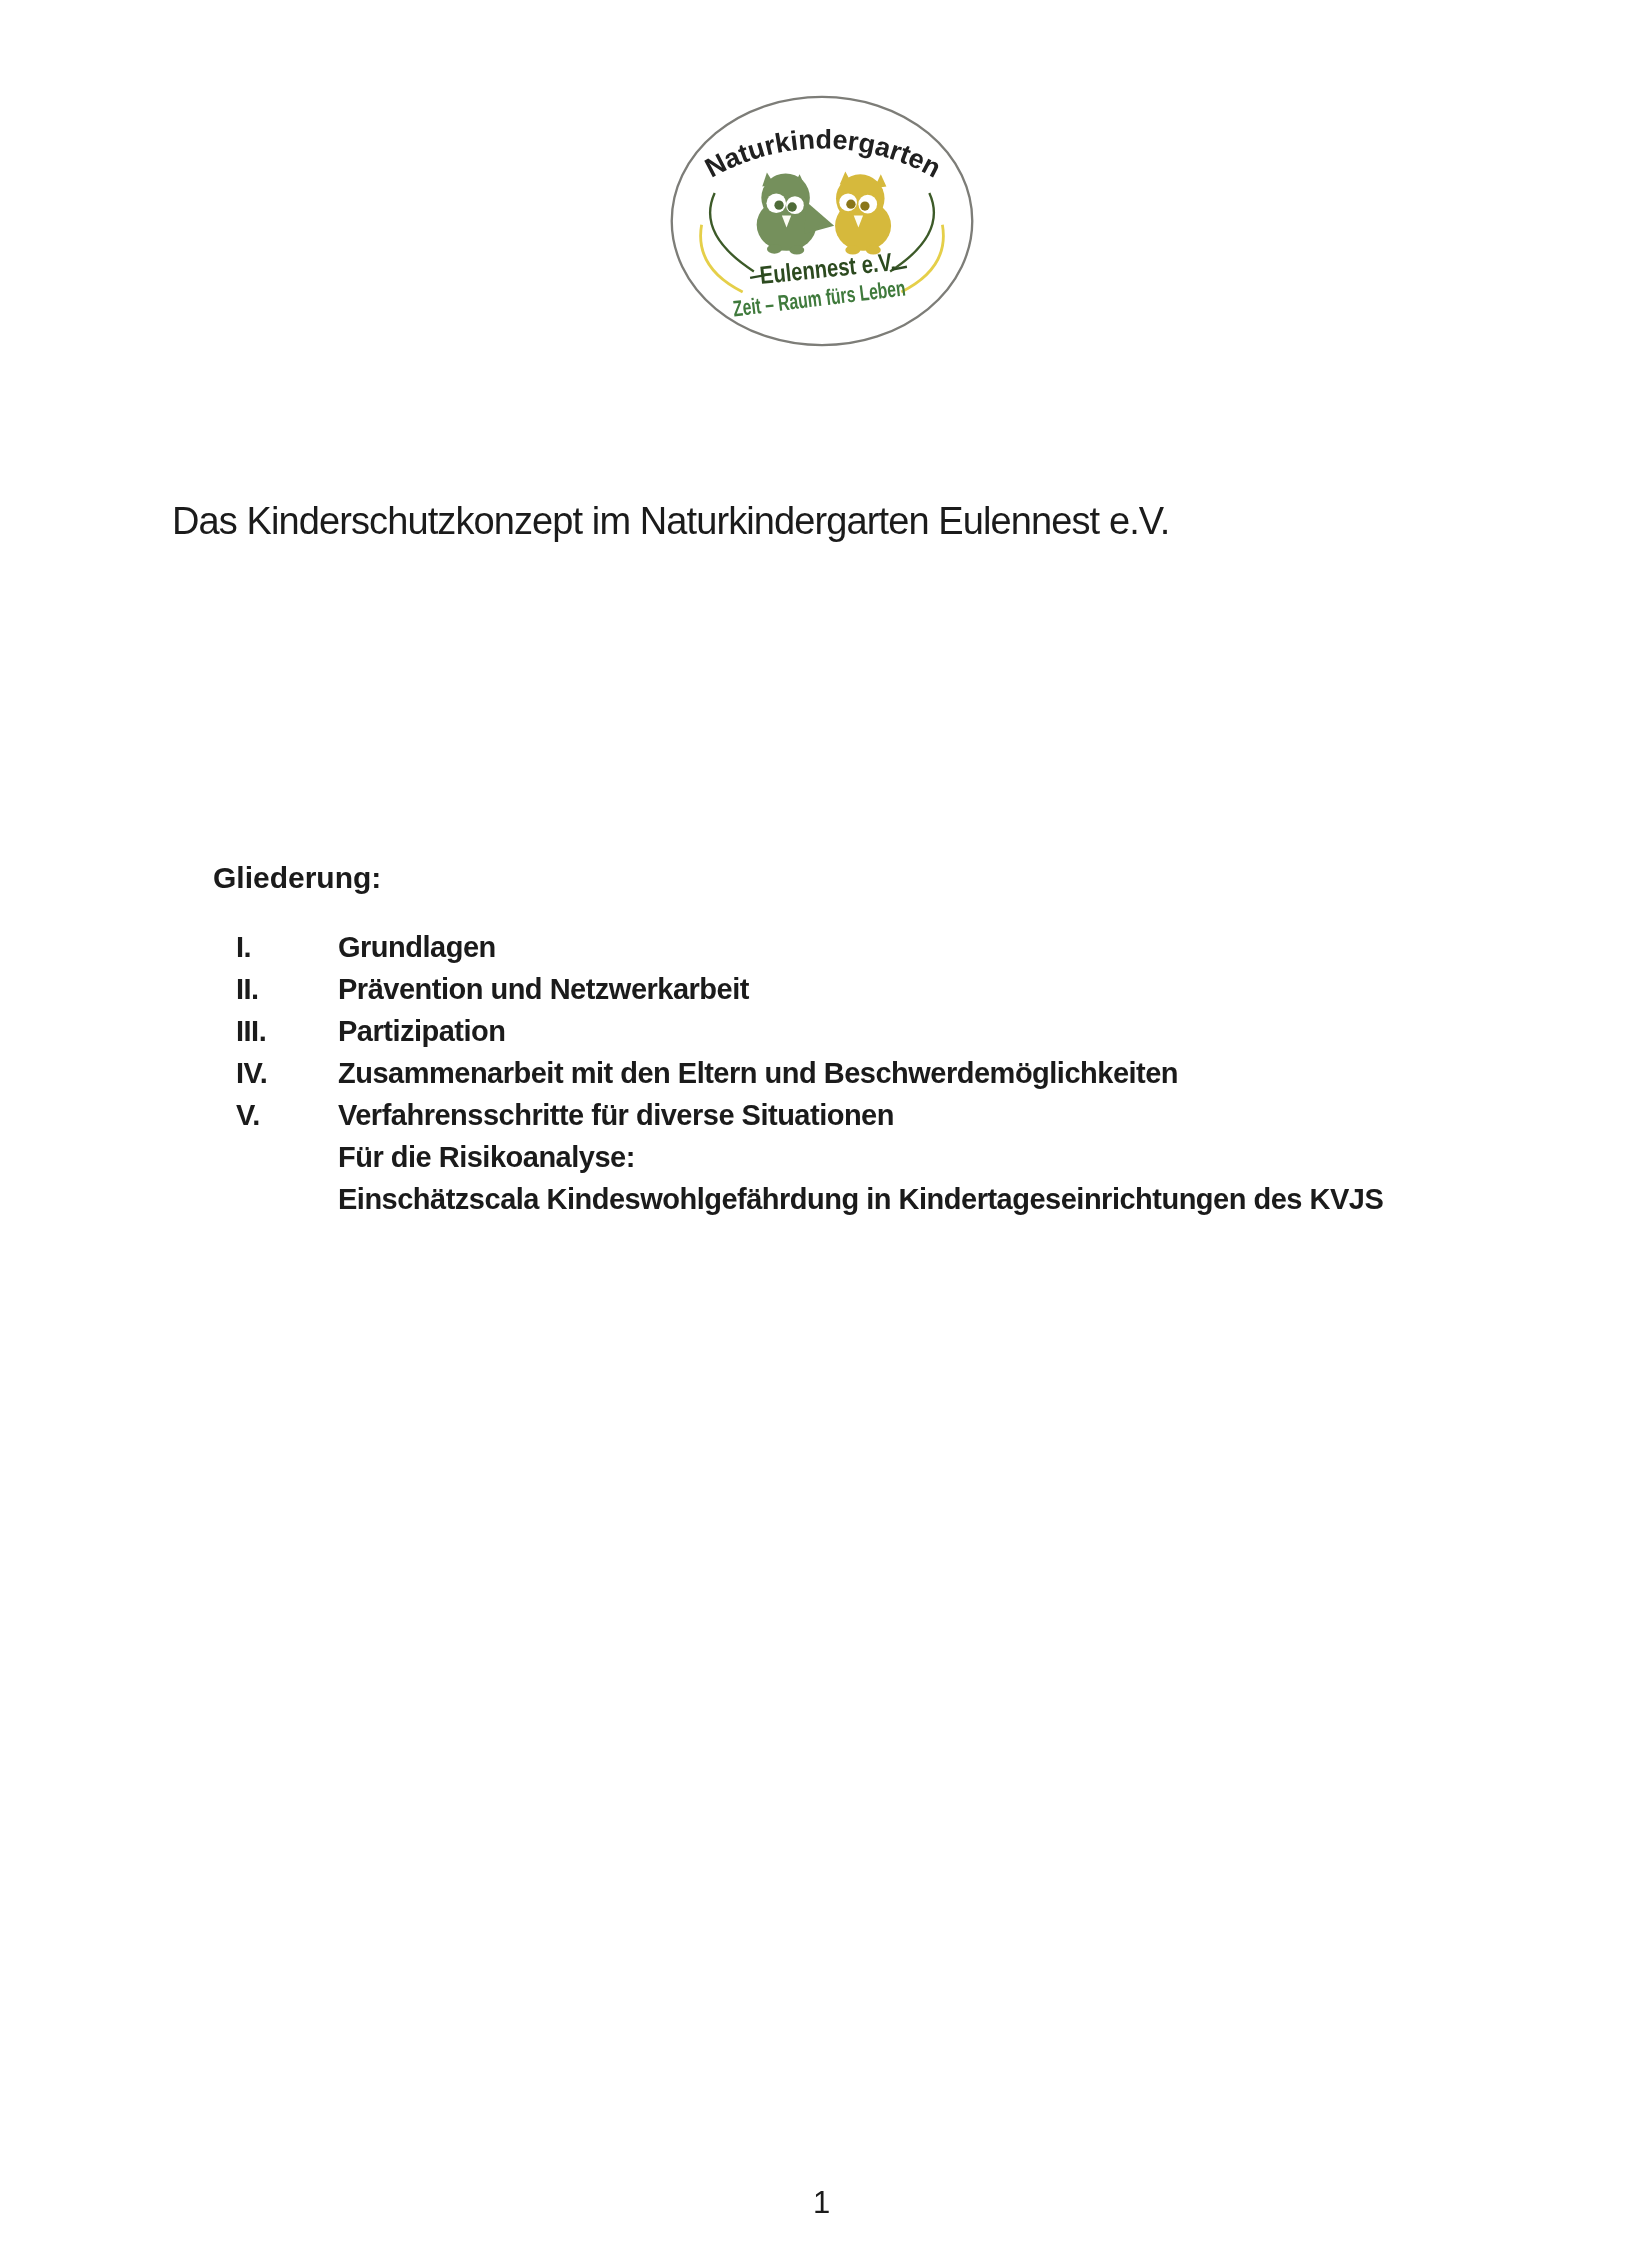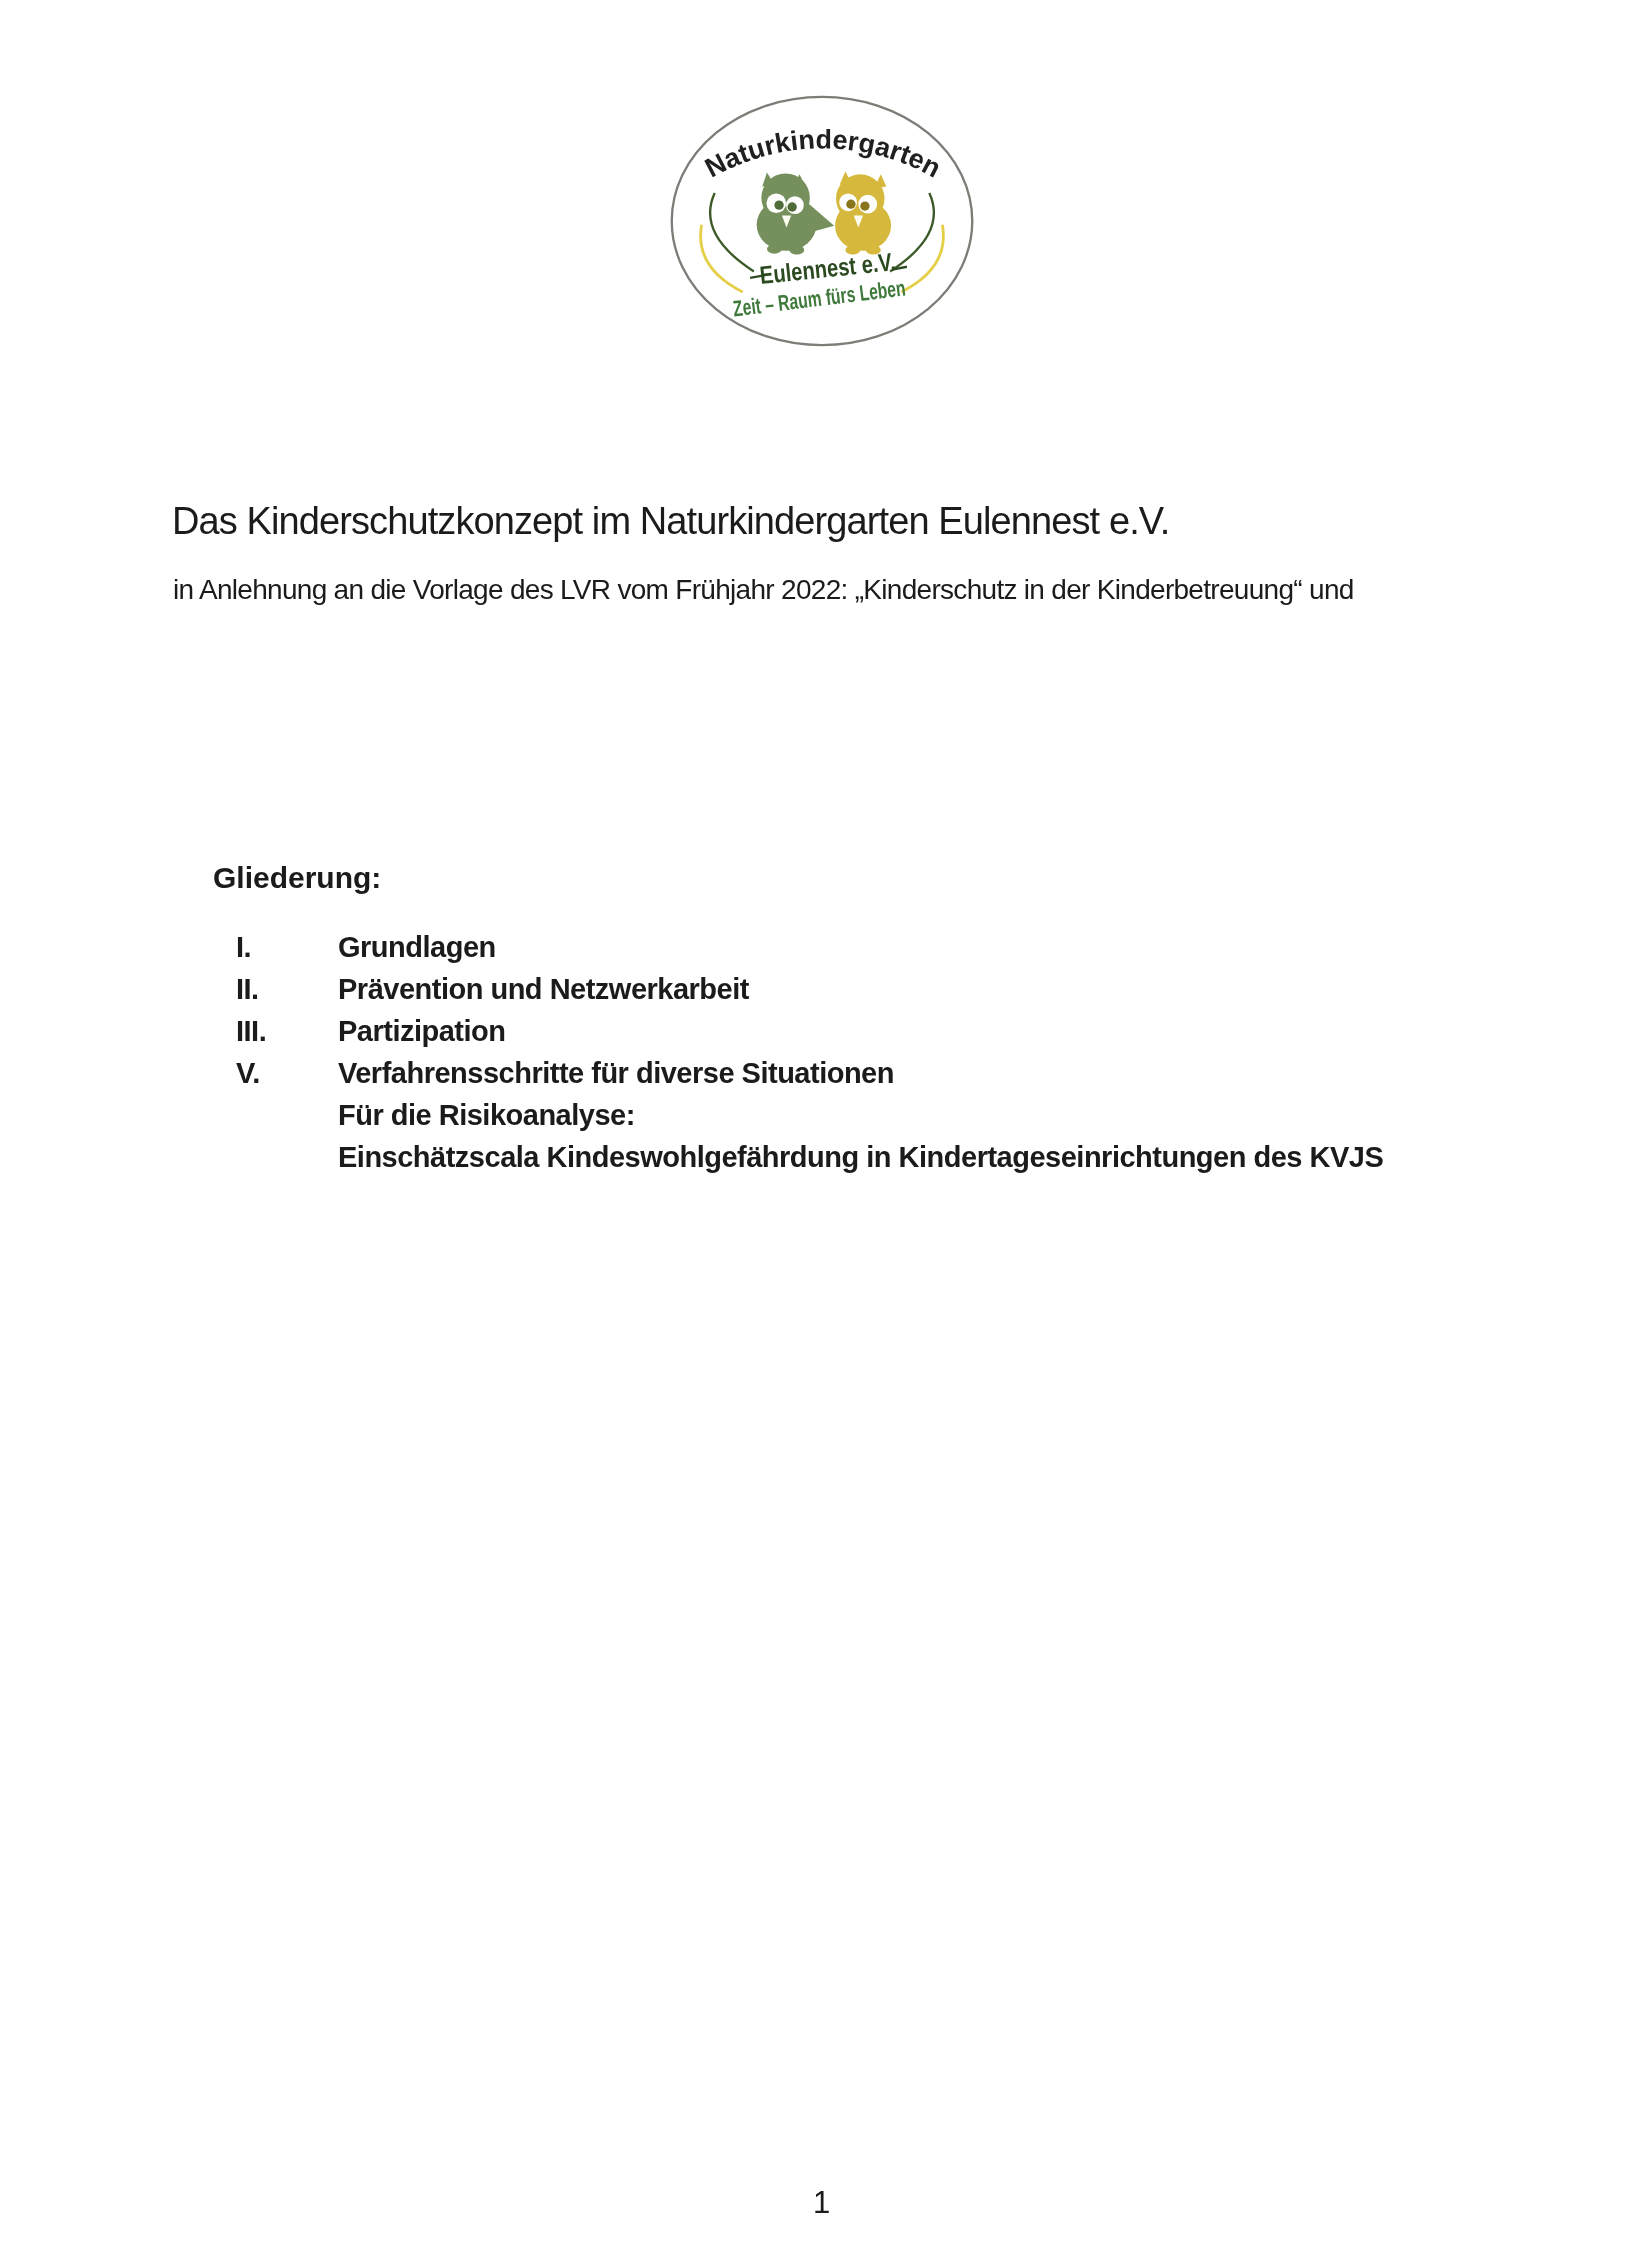--- a/index.html
+++ b/index.html
@@ -93,37 +93,40 @@
 
       <text x="0" y="0" transform="translate(172,196) rotate(-6)" text-anchor="middle" font-size="27" font-weight="600" fill="#2c4a1f" textLength="146" lengthAdjust="spacingAndGlyphs">Eulennest e.V.</text>
 
       <text x="0" y="0" transform="translate(163,227) rotate(-7)" text-anchor="middle" font-size="24" font-weight="600" fill="#3f7a3c" textLength="186" lengthAdjust="spacingAndGlyphs">Zeit – Raum fürs Leben</text>
     </svg>
   </div>
 
   <div class="doc-title">Das Kinderschutzkonzept im Naturkindergarten Eulennest e.V.</div>
 
   <div class="doc-subtitle">
-    <div>in Anlehnung an die Vorlage des LVR vom Frühjahr 2022: „Kinderschutz in der Kinderbetreuung“ und</div>
   </div>
 
   <div class="outline-heading">Gliederung:</div>
 
   <div class="outline-list">
     <div class="outline-row">
       <span class="outline-num">I.</span>
       <span class="outline-label">Grundlagen</span>
     </div>
     <div class="outline-row">
       <span class="outline-num">II.</span>
       <span class="outline-label">Prävention und Netzwerkarbeit</span>
     </div>
     <div class="outline-row">
       <span class="outline-num">III.</span>
       <span class="outline-label">Partizipation</span>
+    </div>
+    <div class="outline-row">
+      <span class="outline-num">IV.</span>
+      <span class="outline-label">Zusammenarbeit mit den Eltern und Beschwerdemöglichkeiten</span>
     </div>
     <div class="outline-row">
       <span class="outline-num">V.</span>
       <span class="outline-label">Verfahrensschritte für diverse Situationen</span>
     </div>
     <div class="outline-row">
       <span class="outline-num"></span>
       <span class="outline-label">Für die Risikoanalyse:</span>
     </div>
     <div class="outline-row">

